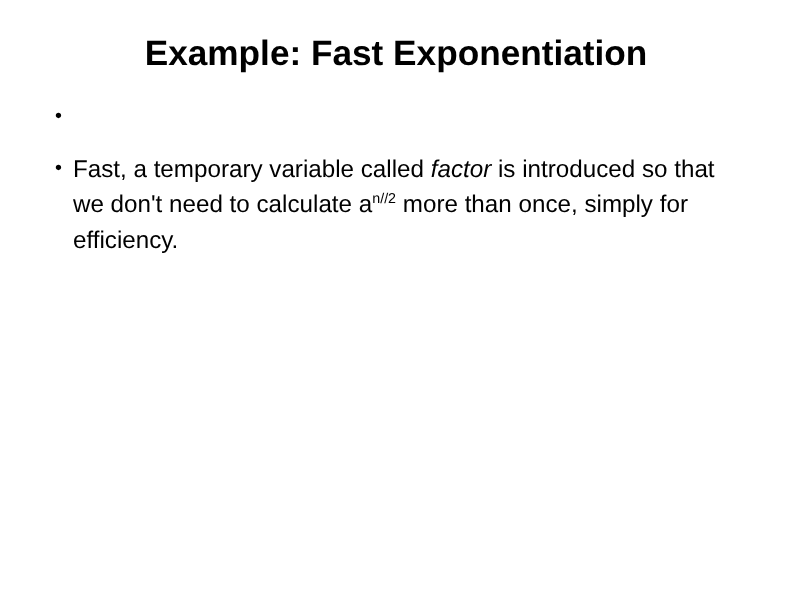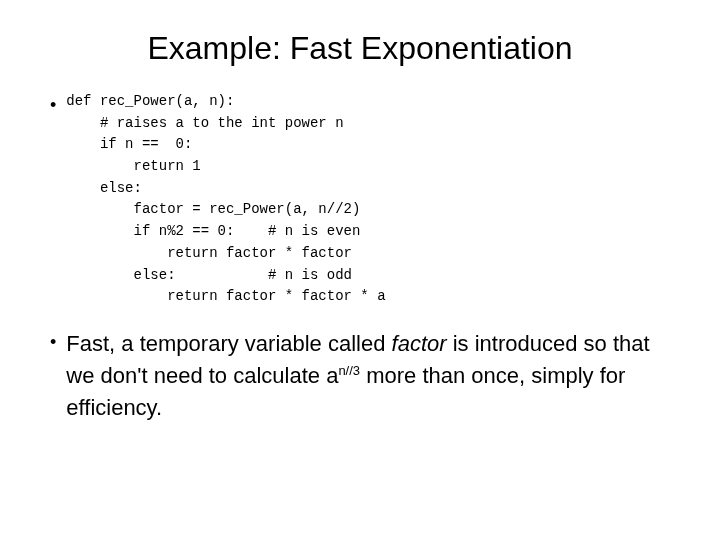--- a/index.html
+++ b/index.html
@@ -19,21 +19,21 @@
     .slide {
       width: 720px;
       height: 540px;
       padding: 30px 50px;
       display: flex;
       flex-direction: column;
     }
 
     .title {
       font-size: 32px;
-      font-weight: normal;
+      font-weight: bold;
       text-align: center;
       margin-bottom: 24px;
       color: #000000;
     }
 
     .content {
       display: flex;
       flex-direction: column;
       gap: 20px;
     }
@@ -79,35 +79,25 @@
 </head>
 <body>
 
 <div class="slide">
   <h1 class="title">Example: Fast Exponentiation</h1>
 
   <div class="content">
 
     <div class="bullet-item">
       <span class="bullet-dot">•</span>
-      <pre class="code-block">def rec_Power(a, n):
-    # raises a to the int power n
-    if n ==  0:
-        return 1
-    else:
-        factor = rec_Power(a, n//2)
-        if n%2 == 0:    # n is even
-            return factor * factor
-        else:           # n is odd
-            return factor * factor * a</pre>
     </div>
 
     <div class="bullet-item">
       <span class="bullet-dot">•</span>
       <div class="text-block">
         <span>Fast, a temporary variable called </span><em>factor</em><span> is
-introduced so that we don't need to calculate a<span class="superscript">n//3</span>
+introduced so that we don't need to calculate a<span class="superscript">n//2</span>
 more than once, simply for efficiency.</span>
       </div>
     </div>
 
   </div>
 </div>
 
 </body></html>

